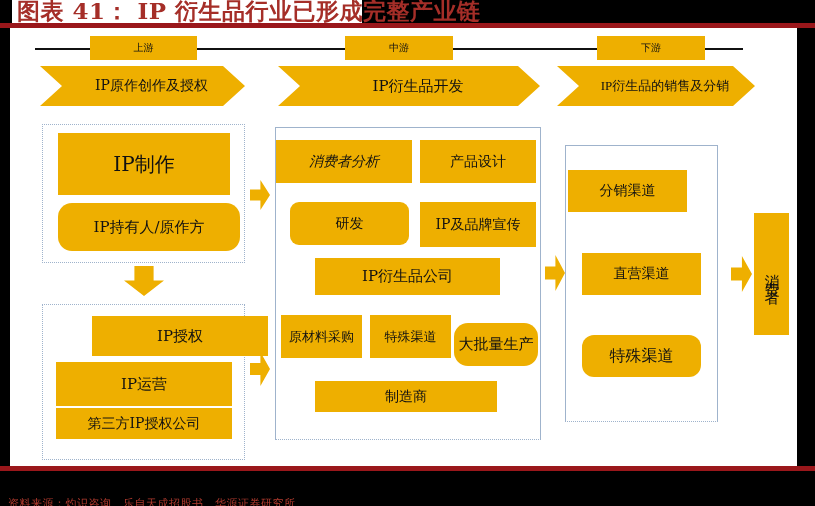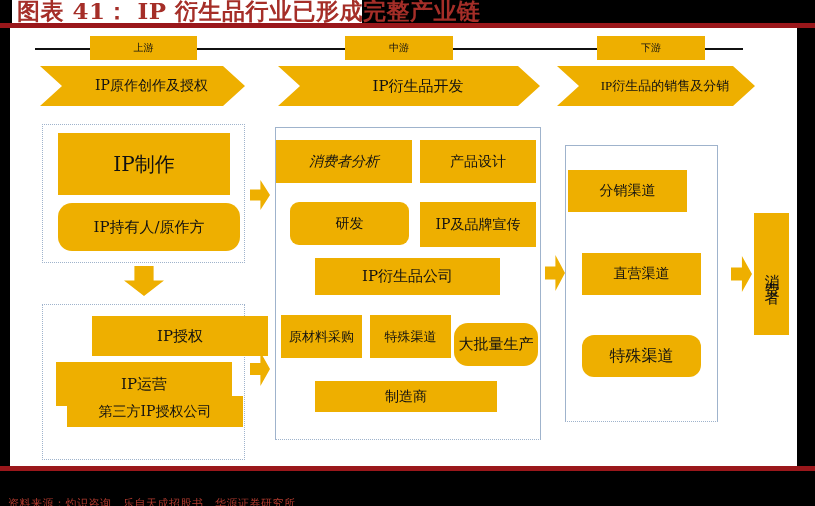--- a/index.html
+++ b/index.html
@@ -74,21 +74,21 @@
 
   <div class="abs dotted-box" style="left:42px;top:124px;width:203px;height:139px;"></div>
   <div class="abs gbox" style="left:58px;top:133px;width:172px;height:62px;font-size:20px;">IP制作</div>
   <div class="abs gbox" style="left:58px;top:203px;width:182px;height:48px;font-size:15px;border-radius:14px;">IP持有人/原作方</div>
 
   <div class="abs arrow-d" style="left:124px;top:266px;width:40px;height:30px;"></div>
 
   <div class="abs dotted-box" style="left:42px;top:304px;width:203px;height:156px;"></div>
   <div class="abs gbox" style="left:56px;top:316px;width:176px;height:40px;font-size:15px;margin-left:36px;">IP授权</div>
   <div class="abs gbox" style="left:56px;top:362px;width:176px;height:44px;font-size:15px;">IP运营</div>
-  <div class="abs gbox" style="left:56px;top:396px;width:176px;height:31px;font-size:14px;margin-left:11px;">第三方IP授权公司</div>
+  <div class="abs gbox" style="left:56px;top:408px;width:176px;height:31px;font-size:14px;">第三方IP授权公司</div>
 
   <div class="abs arrow-r" style="left:250px;top:180px;width:20px;height:30px;"></div>
   <div class="abs arrow-r" style="left:250px;top:352px;width:20px;height:34px;"></div>
 
   <div class="abs solid-box" style="left:275px;top:127px;width:266px;height:313px;"></div>
   <div class="abs gbox" style="left:276px;top:140px;width:136px;height:43px;font-size:14px;font-style:italic;">消费者分析</div>
   <div class="abs gbox" style="left:420px;top:140px;width:116px;height:43px;font-size:14px;">产品设计</div>
   <div class="abs gbox" style="left:290px;top:202px;width:119px;height:43px;font-size:14px;border-radius:9px;">研发</div>
   <div class="abs gbox" style="left:420px;top:202px;width:116px;height:45px;font-size:14px;">IP及品牌宣传</div>
   <div class="abs gbox" style="left:315px;top:258px;width:185px;height:37px;font-size:15px;">IP衍生品公司</div>

